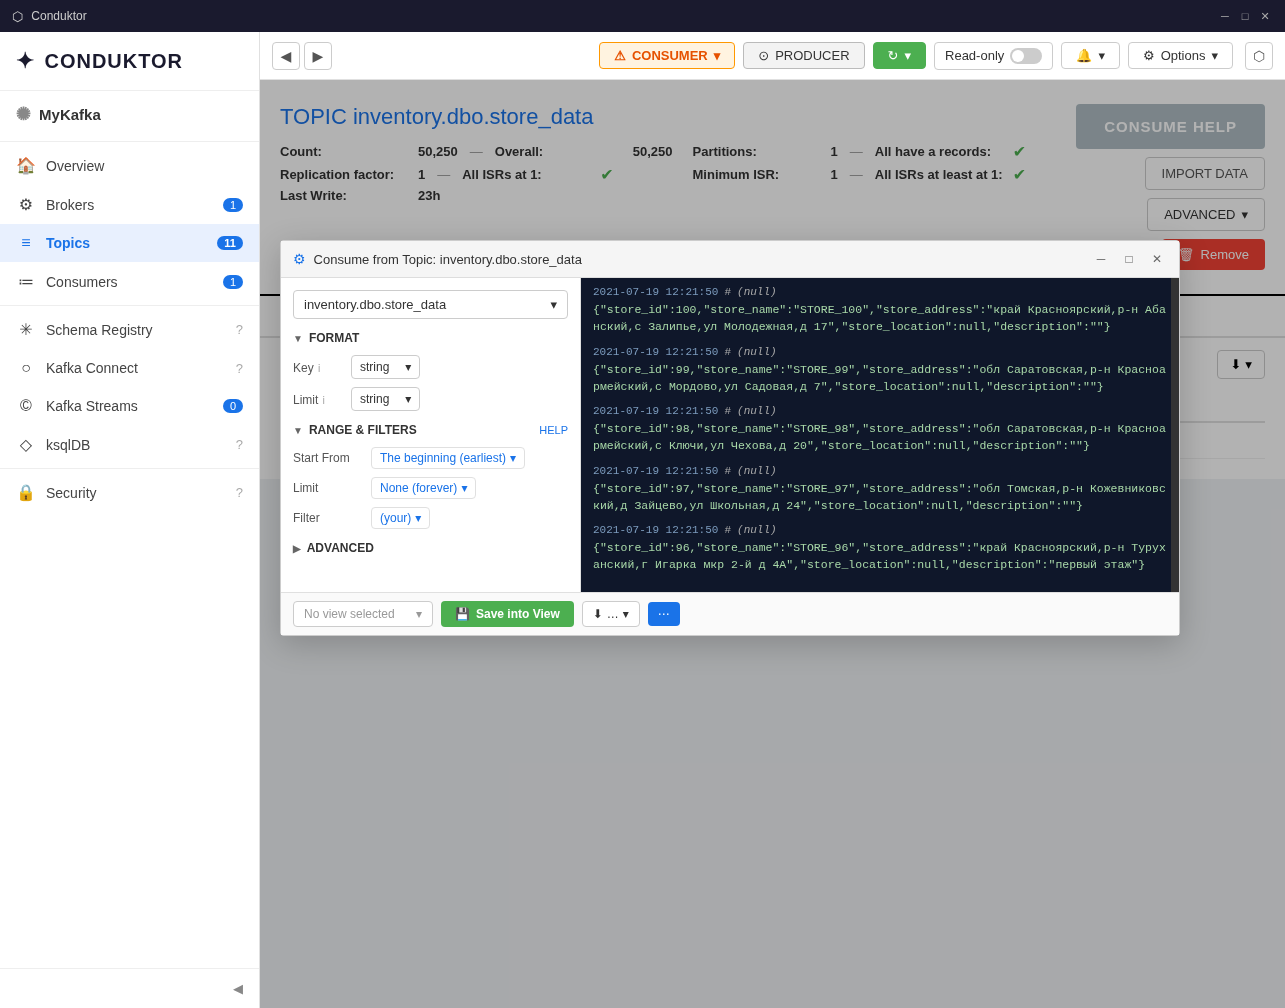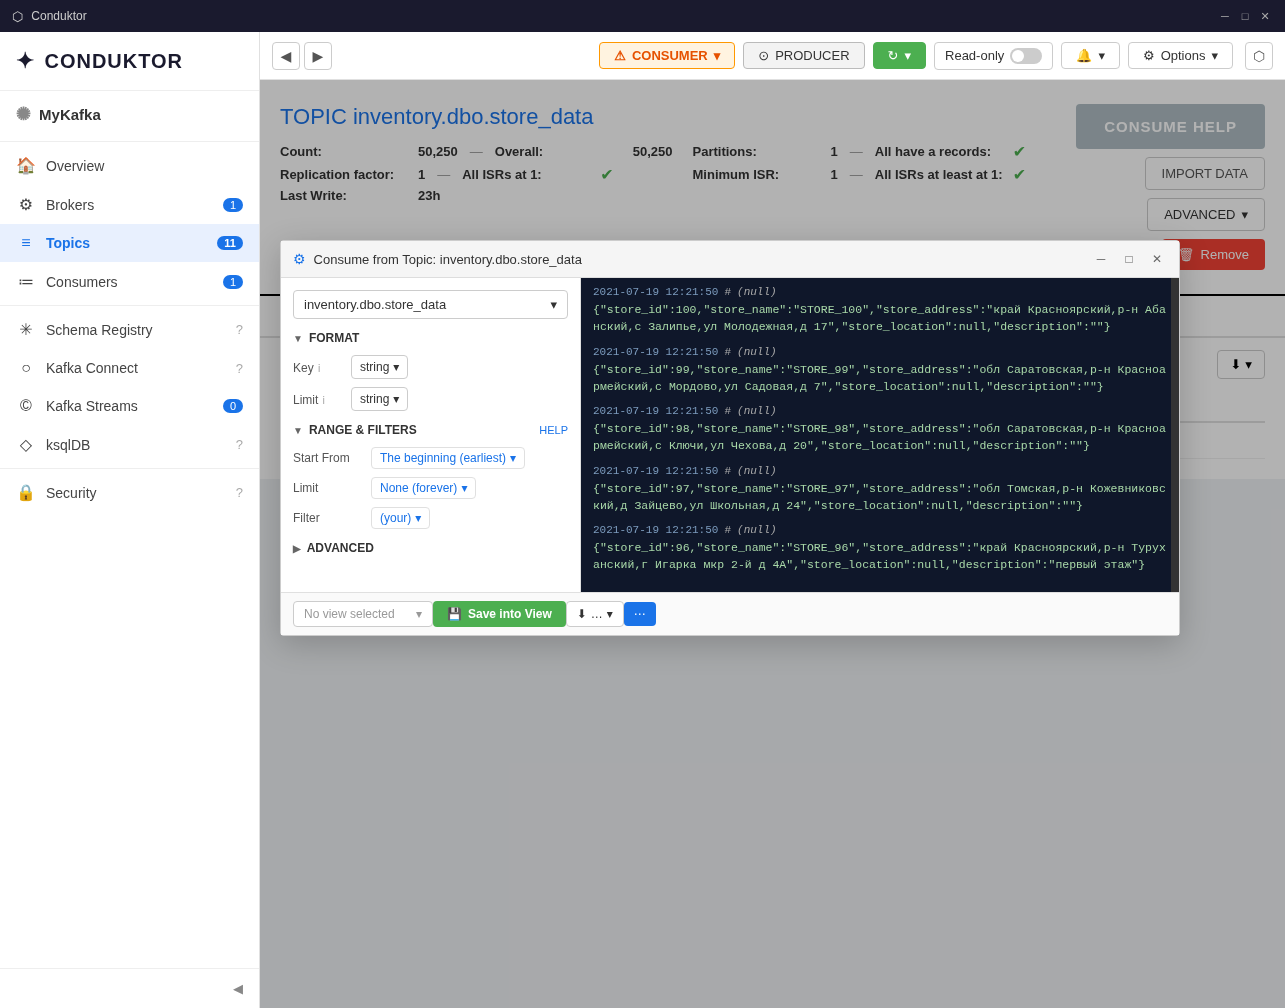--- a/index.html
+++ b/index.html
@@ -310,21 +310,21 @@
       font-size: 12px; color: #333; margin-bottom: 10px; cursor: pointer;
     }
     .section-toggle { font-size: 10px; color: #666; }
     .format-row {
       display: flex; align-items: center; gap: 8px; margin-bottom: 8px; font-size: 12px;
     }
     .format-label { min-width: 50px; color: #555; display: flex; align-items: flex-end; gap: 4px; }
     .format-selector {
       border: 1px solid #ccc; border-radius: 4px; padding: 4px 8px;
       font-size: 12px; background: #fff; cursor: pointer;
-      display: flex; align-items: center; gap: 4px;
+      display: flex; align-items: center; gap: 16px;
     }
 
     
     .range-section { margin-top: 12px; }
     .range-header {
       display: flex; align-items: center; justify-content: space-between;
       margin-bottom: 10px;
     }
     .range-title { display: flex; align-items: center; gap: 6px; font-weight: 700; font-size: 12px; color: #333; }
     .help-link { color: #1a73e8; font-size: 11px; cursor: pointer; }
@@ -343,21 +343,21 @@
       display: flex; align-items: center; gap: 6px; font-weight: 700;
       font-size: 12px; color: #333; cursor: pointer;
     }
 
     
     .dialog-bottom {
       border-top: 1px solid #e0e0e0;
       padding: 8px 12px;
       display: flex;
       align-items: center;
-      gap: 0;
+      gap: 8px;
       background: #fafafa;
     }
     .view-selector {
       border: 1px solid #ccc; border-radius: 4px; padding: 5px 10px;
       font-size: 12px; color: #999; background: #fff; display: flex;
       align-items: center; gap: 8px; min-width: 140px; cursor: pointer;
     }
     .save-view-btn {
       background: #4caf50; border: none; padding: 6px 14px;
       border-radius: 4px; color: #fff; font-size: 12px; cursor: pointer;

